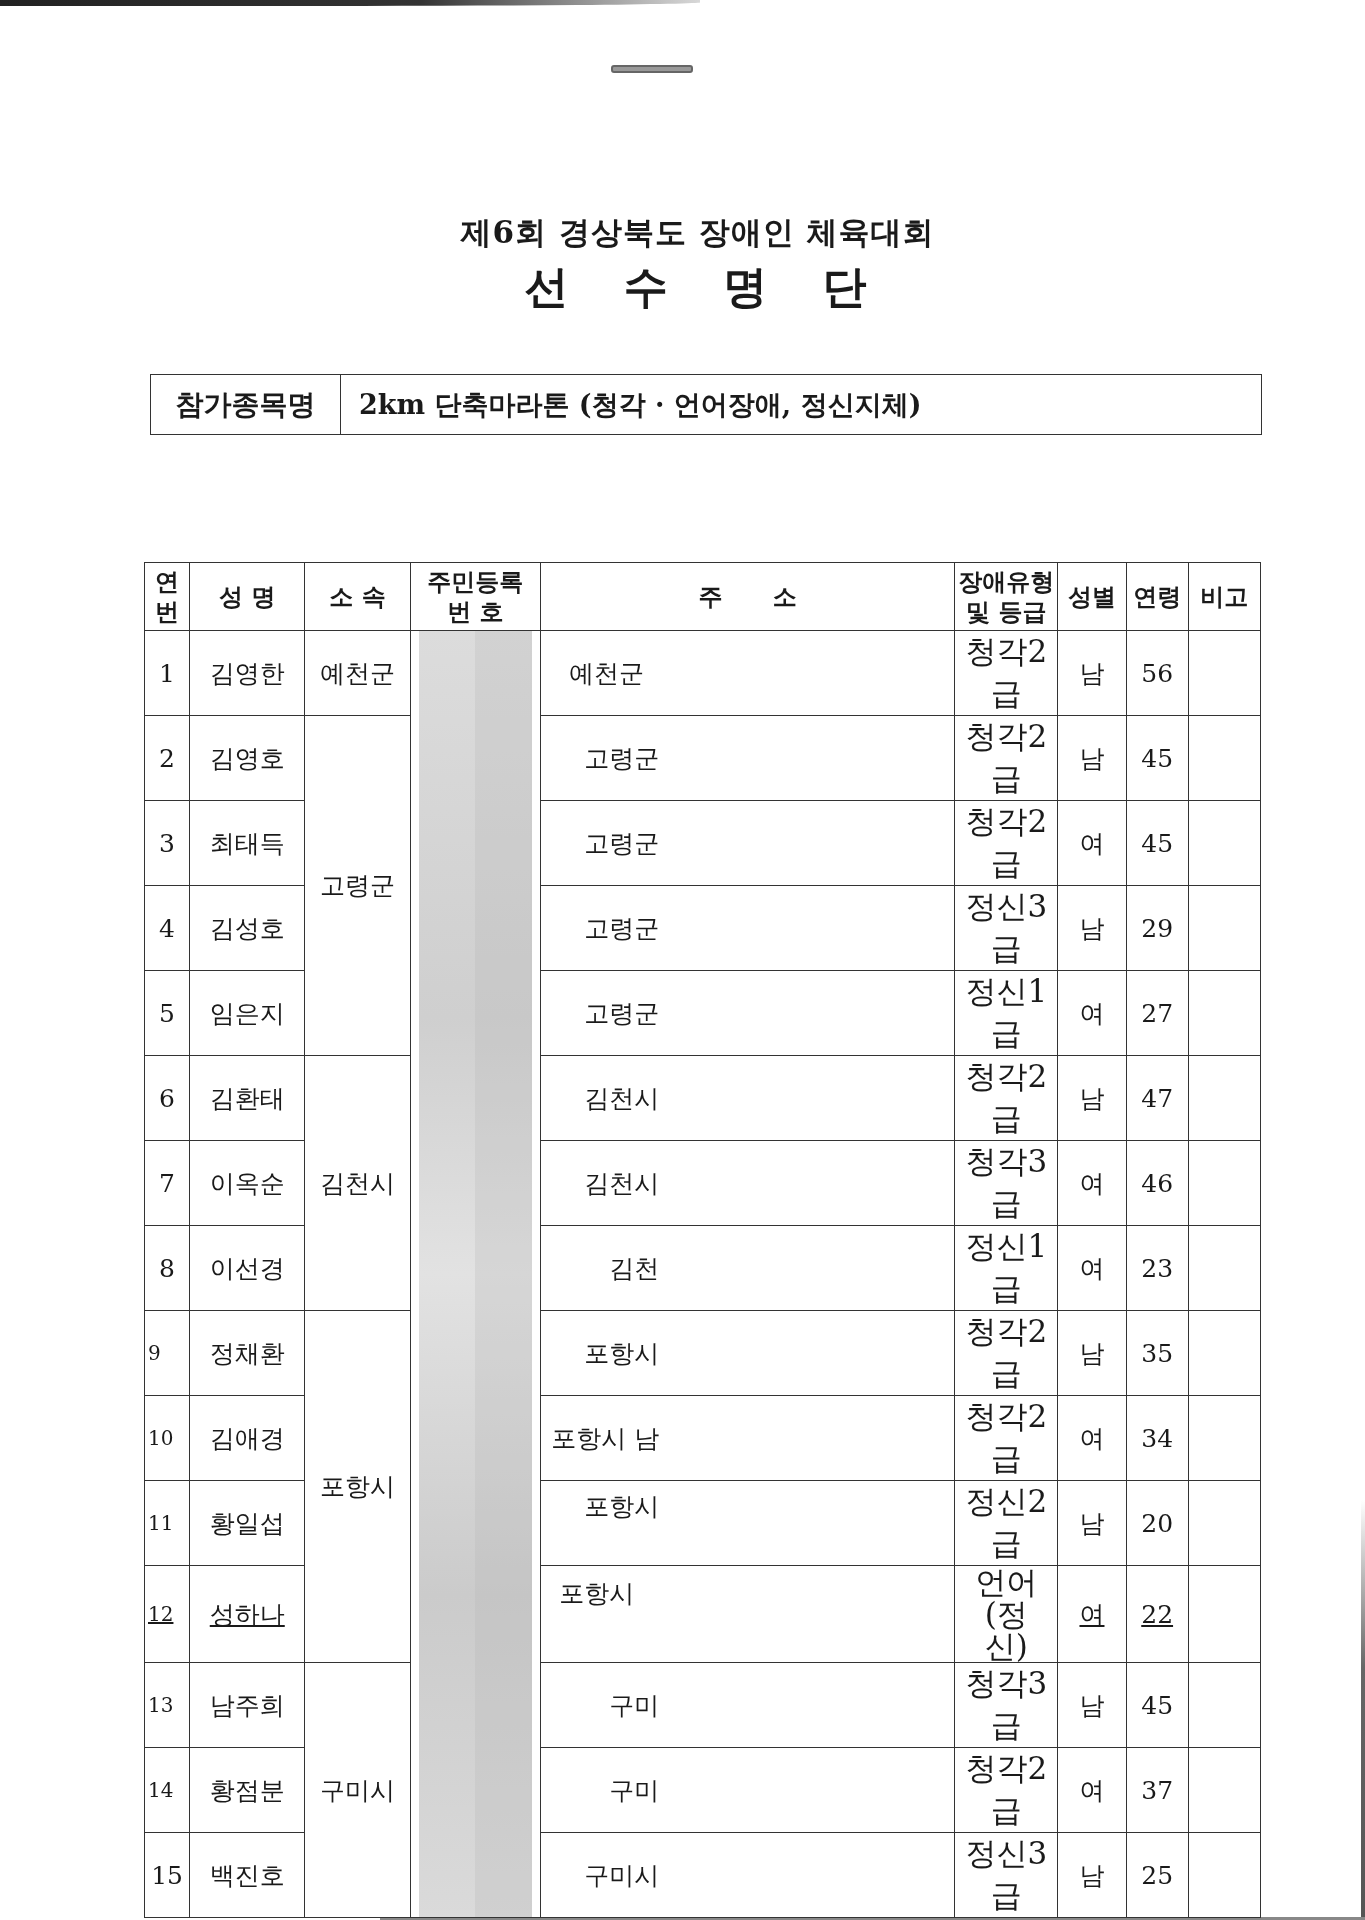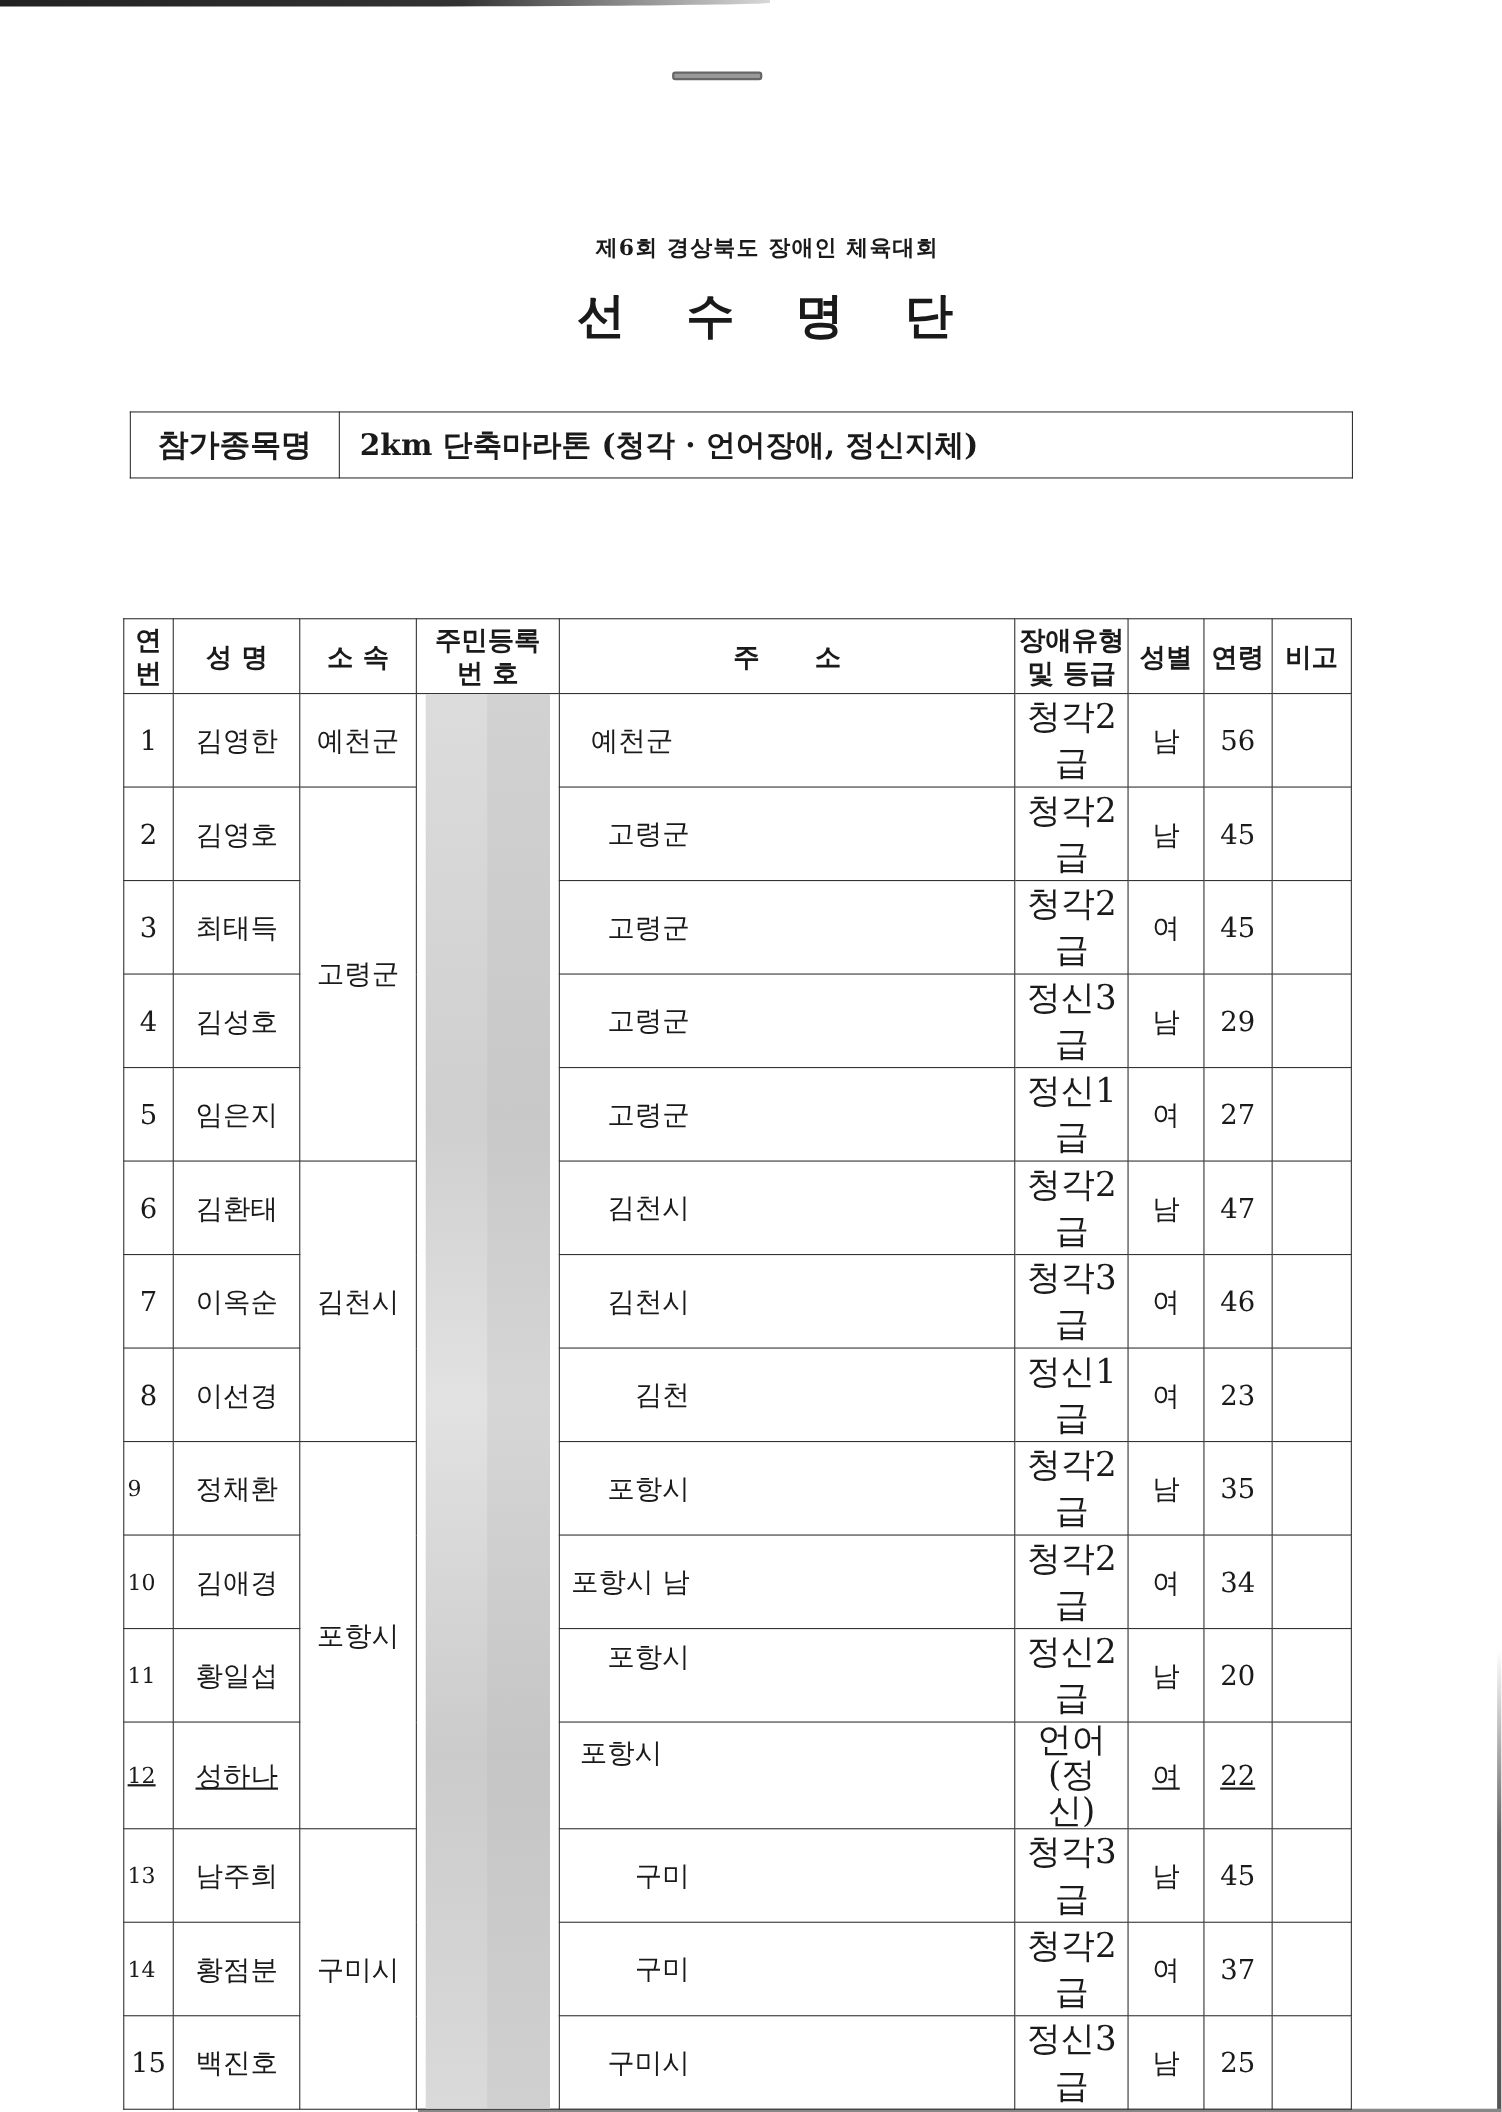--- a/index.html
+++ b/index.html
@@ -8,25 +8,25 @@
 
     .scan-top { position: absolute; left: 0; top: 0; width: 700px; height: 6px;
       background: linear-gradient(to right, #222 0%, #333 60%, rgba(60,60,60,0.2) 100%); border-radius: 0 0 60% 0; }
     .scan-right { position: absolute; right: 0; top: 1500px; width: 4px; height: 420px;
       background: linear-gradient(to bottom, rgba(80,80,80,0) 0%, #666 40%, #555 100%); }
     .scan-bottom { position: absolute; left: 380px; bottom: 0; width: 985px; height: 3px; background: #888; }
     .staple { position: absolute; left: 611px; top: 65px; width: 82px; height: 8px;
       border: 2px solid #666; border-radius: 3px; background: #999; }
 
     .title1 { position: absolute; left: 0; width: 100%; top: 212px; text-align: center;
-      font-size: 20px; font-weight: bold; letter-spacing: 1px; padding-left: 30px; }
+      font-size: 31px; font-weight: bold; letter-spacing: 1px; padding-left: 30px; }
     .title2 { position: absolute; left: 0; width: 100%; top: 258px; text-align: center;
       font-size: 44px; font-weight: bold; letter-spacing: 20px; padding-left: 46px; }
 
-    table { border-collapse: collapse; position: absolute; }
+    table { border-collapse: collapse; position: absolute; margin-left: 32px; }
     td, th { border: 1.5px solid #333; text-align: center; vertical-align: middle; font-weight: normal; }
 
     .info { left: 118px; top: 374px; width: 1112px; }
     .info td { height: 60px; font-size: 27px; }
     .info .lab { width: 190px; font-weight: bold; font-size: 28px; }
     .info .val1 { font-weight: bold; text-align: left; padding-left: 18px; }
     .info .val2 { font-size: 27px; }
 
     .roster { left: 112px; top: 562px; width: 1117px; font-size: 25px; }
     .roster th { height: 68px; font-weight: bold; font-size: 24px; line-height: 30px; }

